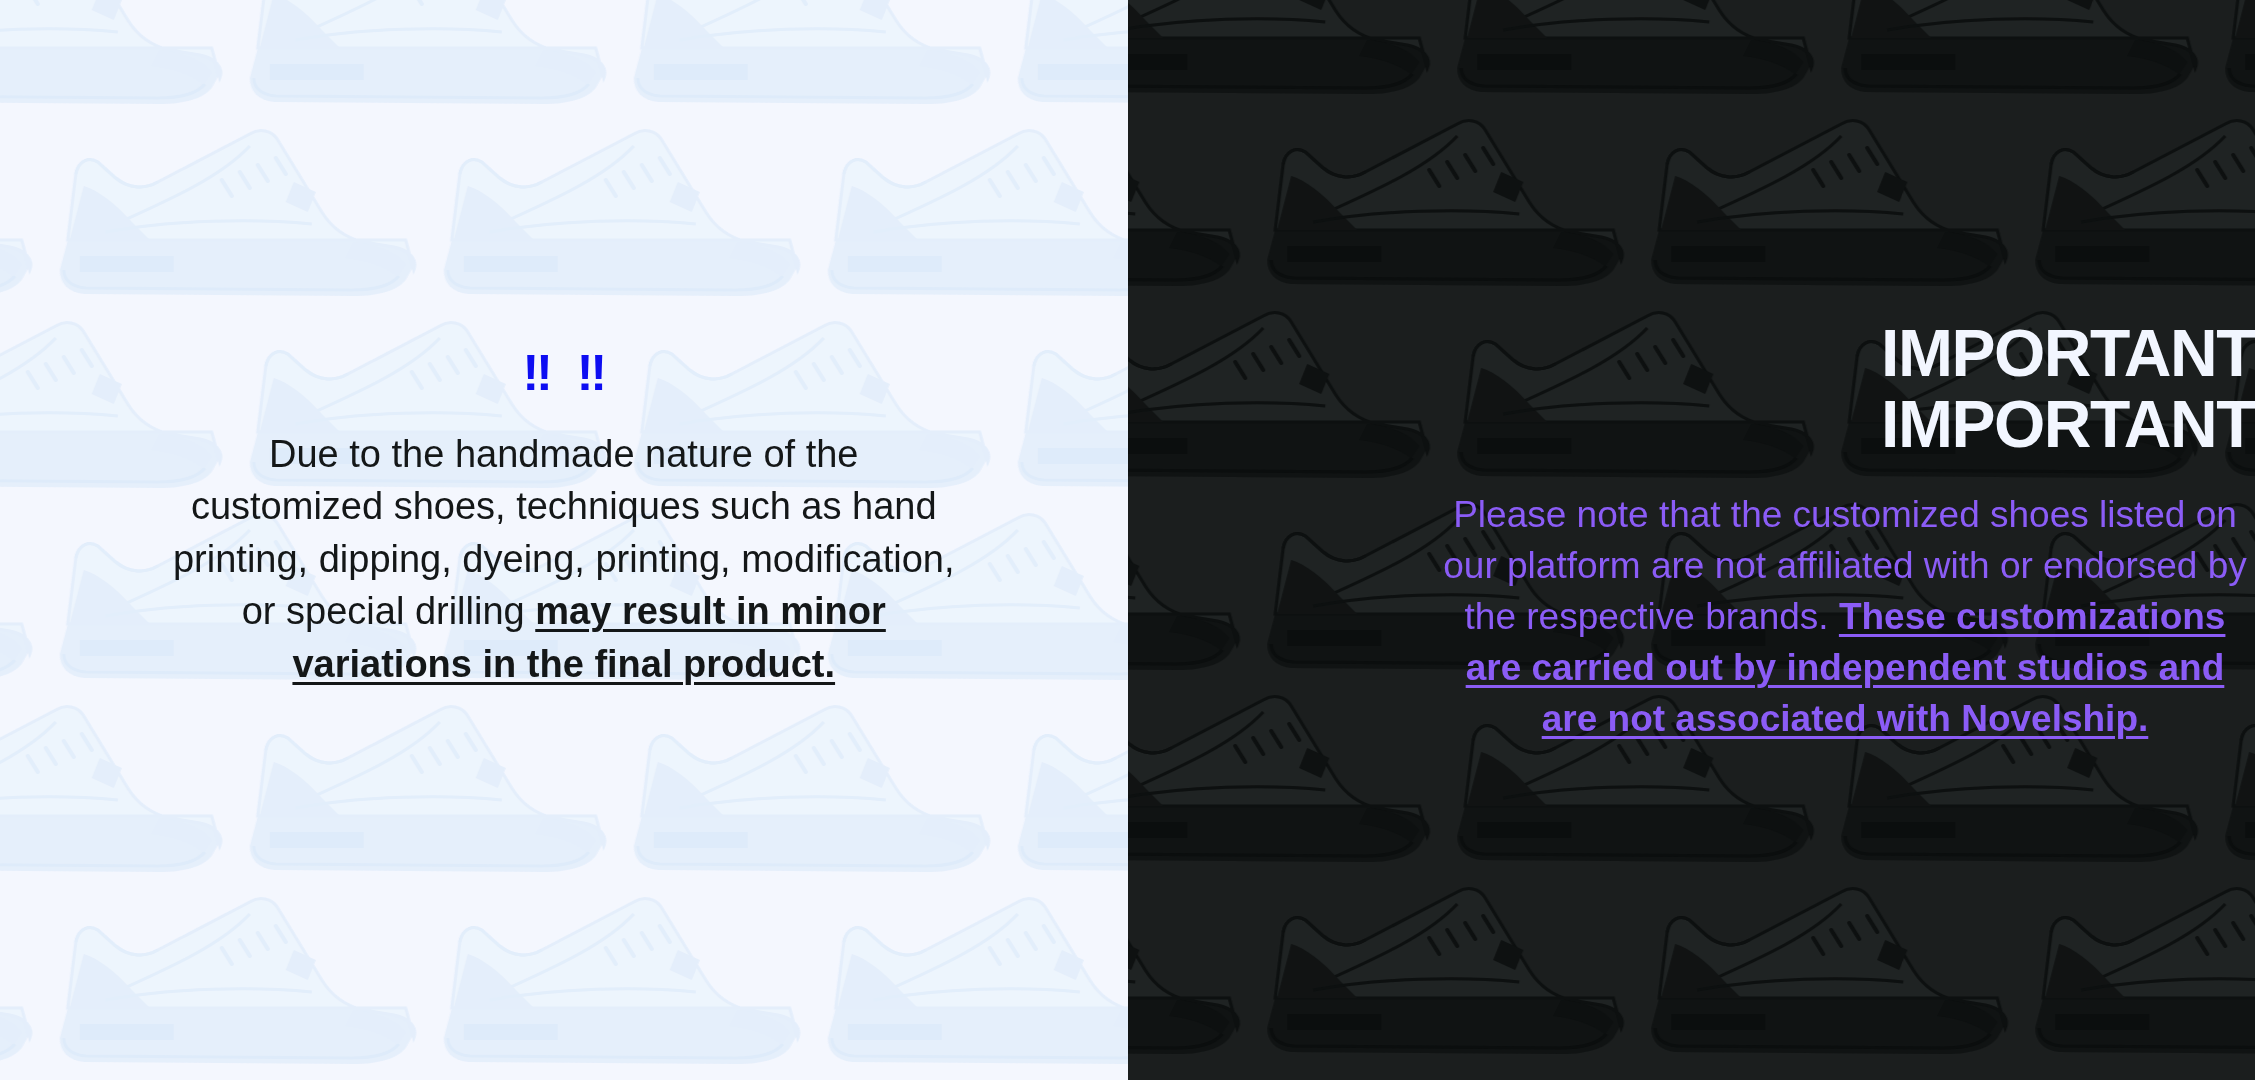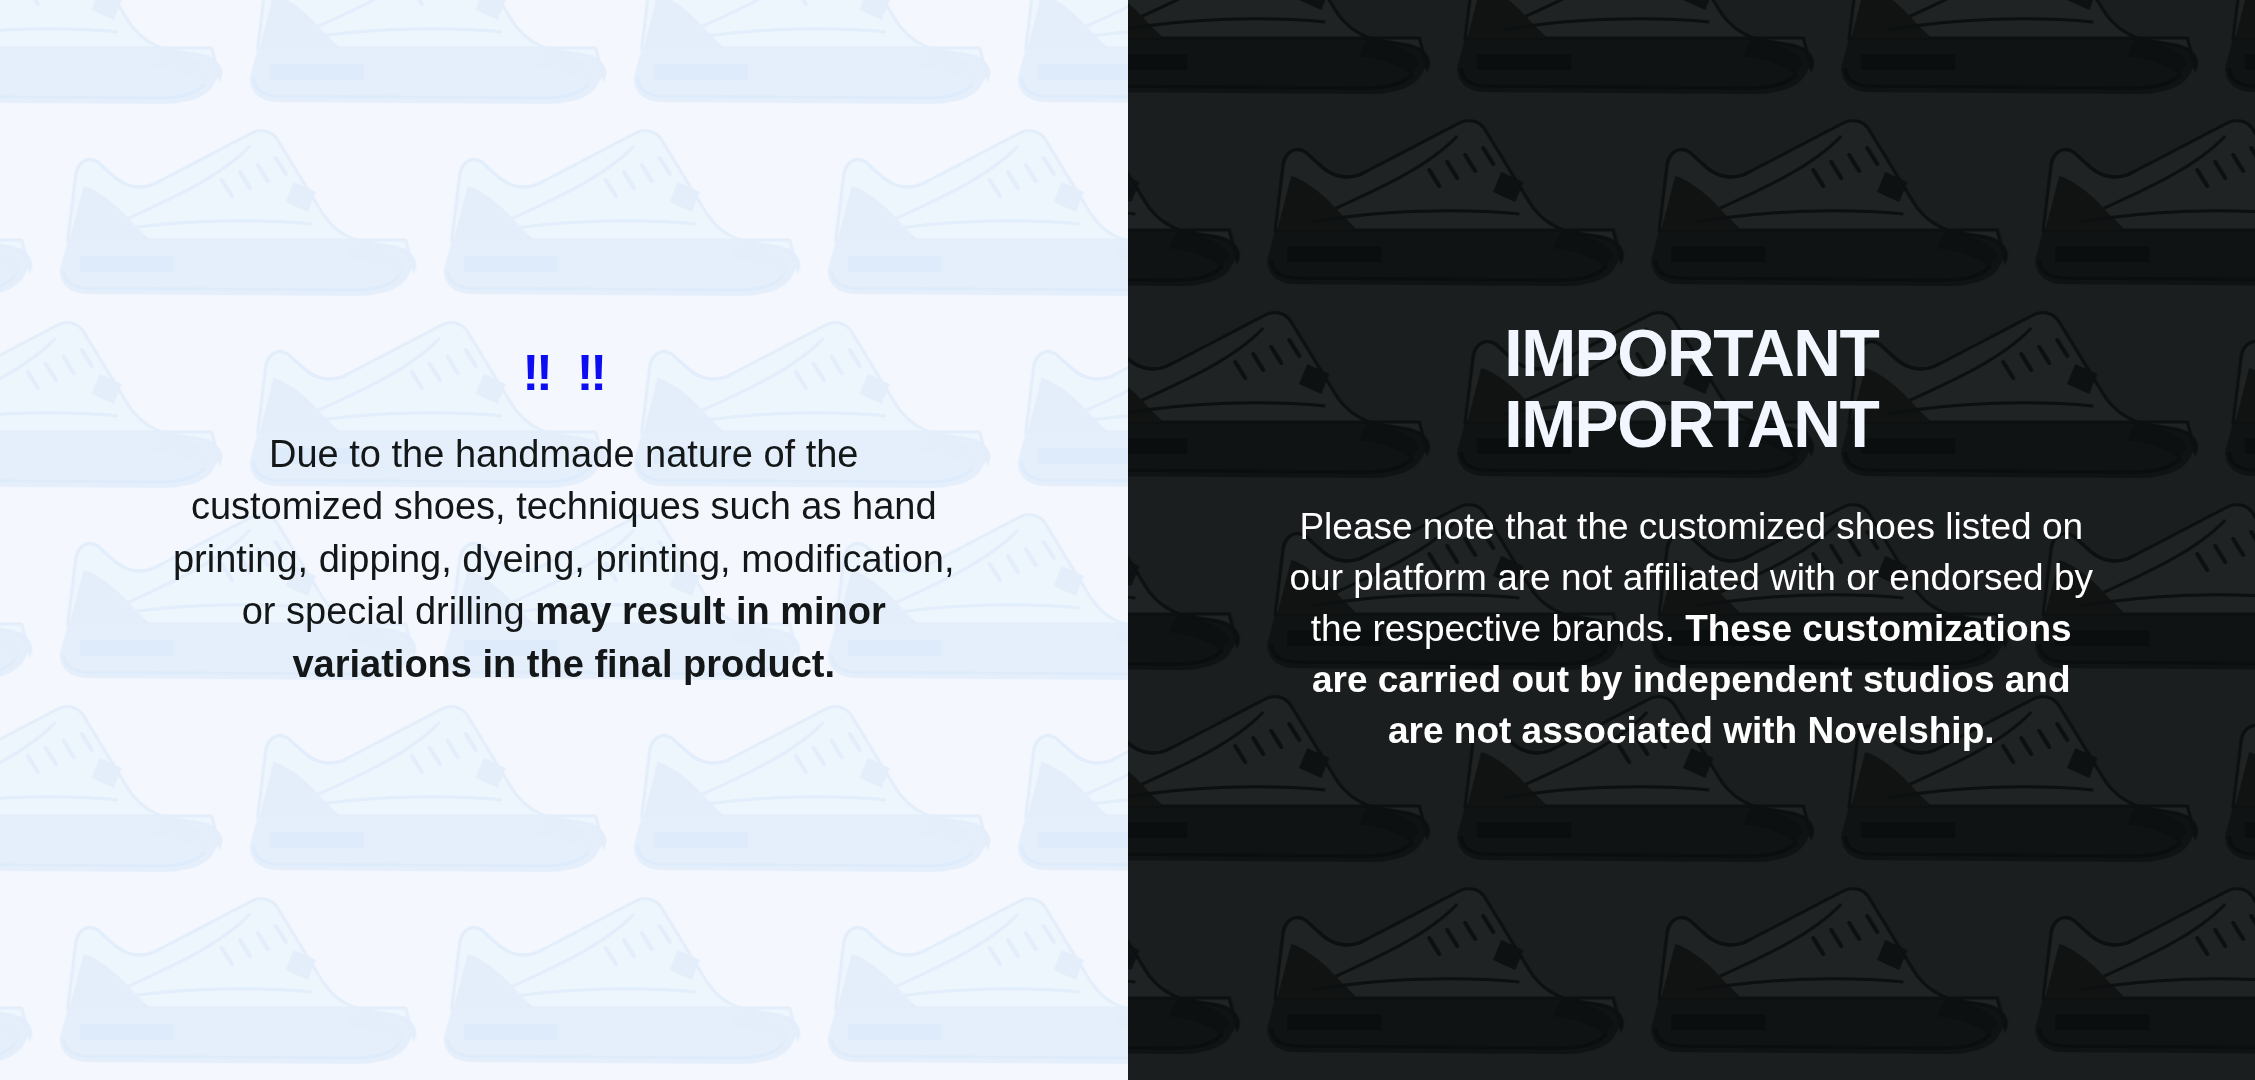--- a/index.html
+++ b/index.html
@@ -48,21 +48,21 @@
     z-index:2;
     width:100%;
     display:flex;
     flex-direction:column;
     align-items:center;
   }
 
   
   .panel-light .content { padding-top:350px; }
   
-  .panel-dark  .content { padding-top:318px; }
+  .panel-dark  .content { padding-top:318px;align-items:flex-end; }
 
   
   .headline {
     font-weight:900;
     letter-spacing:-0.5px;
     line-height:1.0;
     text-align:center;
     white-space:nowrap;
     font-stretch:condensed;
   }
@@ -103,28 +103,29 @@
   }
 
   .body-light {
     margin-top:28px;
     width:790px;
     font-size:38px;
     color:#141718;
   }
 
   .body-dark {
-    margin-top:42px;
+    margin-top:30px;
     width:820px;
     font-size:37px;
-    color:#ffffff;
+    color:#8b5cf6;
   }
 
   .body-copy .em {
     font-weight:700;
+    text-decoration:underline;
     text-underline-offset:5px;
     text-decoration-thickness:3px;
   }
 </style>
 </head>
 <body>
 
 <div id="banner">
 
   <section class="panel panel-light">

